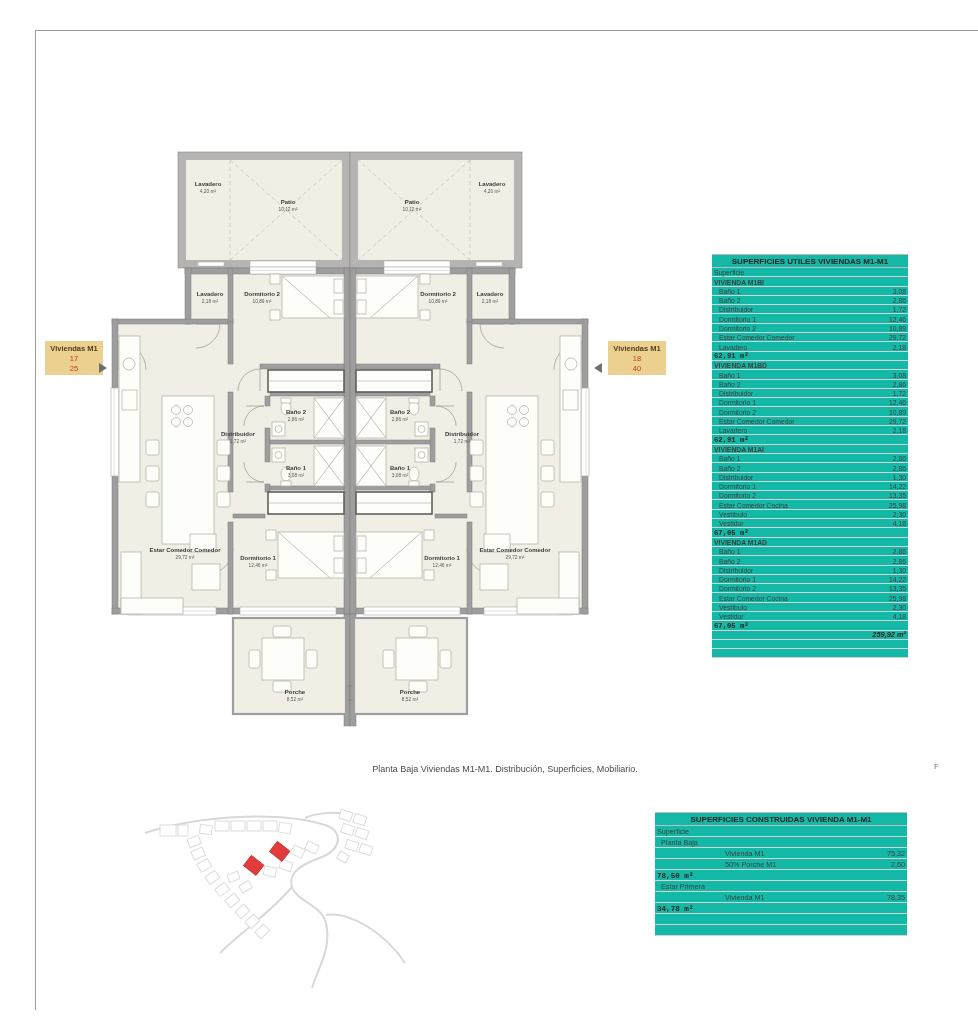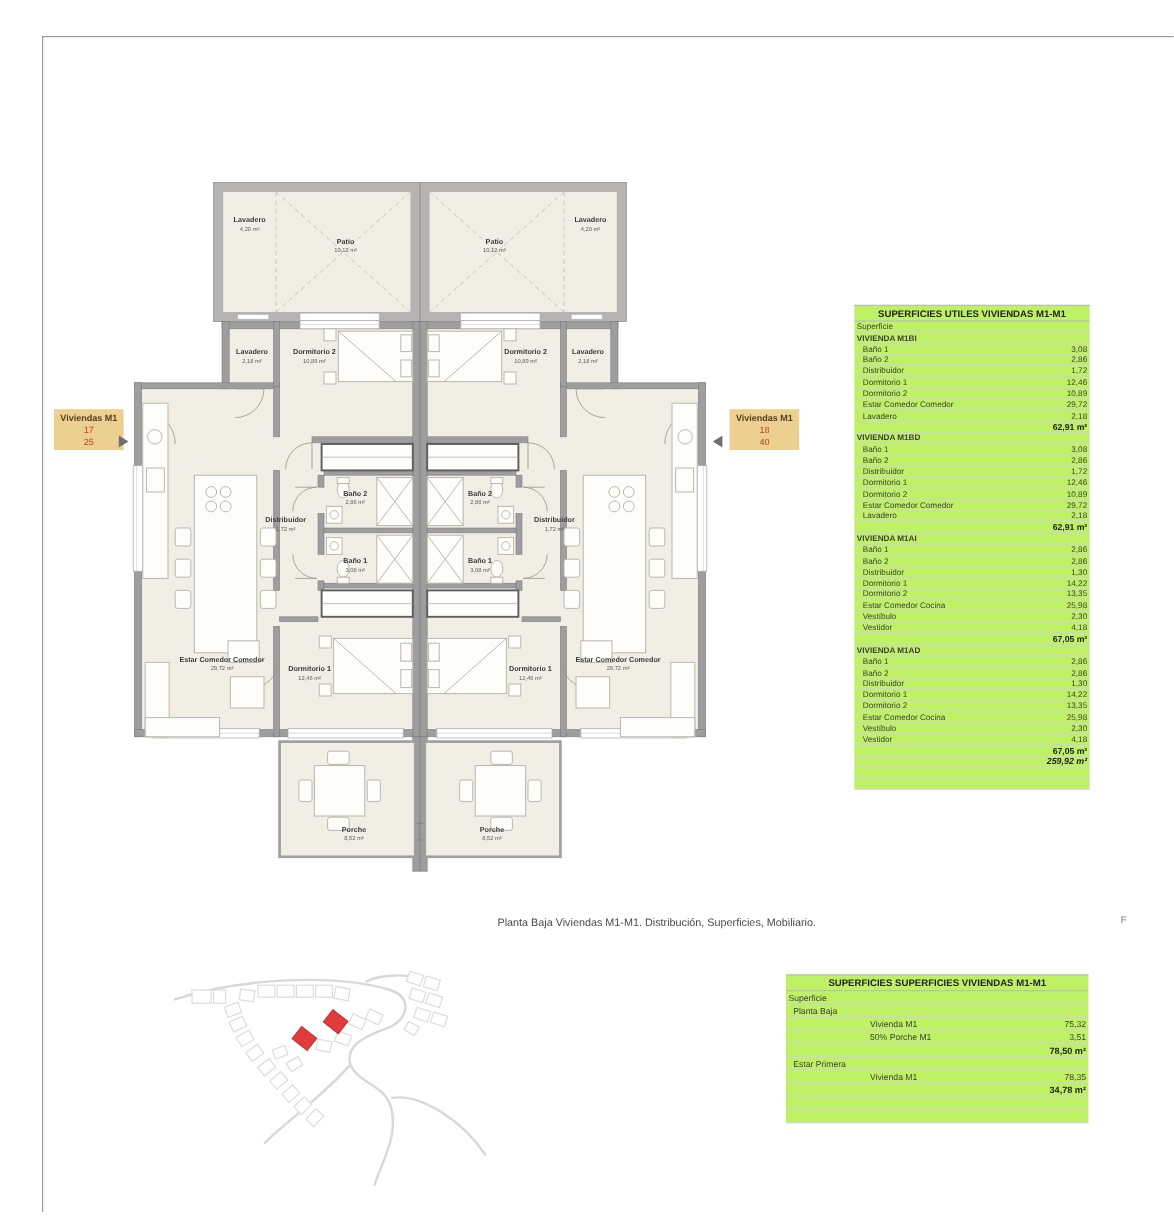--- a/index.html
+++ b/index.html
@@ -16,34 +16,34 @@
 
   
   .tag{position:absolute;width:58px;padding:3px 0 2px;background:#ecd08f;text-align:center;line-height:1.3;}
   .tag .tag-title{font-weight:bold;font-size:7.5px;color:#53401c;}
   .tag .tag-num{font-size:7.5px;color:#c23b2e;}
   .tag-arrow{position:absolute;width:0;height:0;border-top:5px solid transparent;border-bottom:5px solid transparent;}
   .arrow-right{border-left:8px solid #6f6f6f;}
   .arrow-left{border-right:8px solid #6f6f6f;}
 
   
-  #caption{position:absolute;left:330px;top:763px;width:350px;text-align:right;font-size:9px;color:#4a4a4a;line-height:1.5;}
+  #caption{position:absolute;left:330px;top:763px;width:350px;text-align:center;font-size:9px;color:#4a4a4a;line-height:1.5;}
   #edge-letter{position:absolute;left:934px;top:762px;font-size:8px;color:#777;}
 
   
-  .tbl{position:absolute;background:#bef264;}
+  .tbl{position:absolute;background:#14b8a6;}
   .tbl .t-title{font-weight:bold;font-size:8px;color:#222;text-align:center;border-top:1px solid #bdbdbd;border-bottom:1px solid #bdbdbd;padding:1.5px 0;}
   .tbl .t-row{display:flex;justify-content:space-between;align-items:flex-end;border-bottom:1px solid #d2d2d2;font-size:6.8px;color:#3d3d3d;padding:0 2px;}
   #tbl-utiles .t-row{height:8.3px;}
   #tbl-construidas .t-row{height:10px;font-size:7.2px;}
   .tbl .t-row .lab{padding-left:5px;}
   .tbl .t-row.head .lab{padding-left:0;}
   .tbl .t-row.head{}
   .tbl .t-row.group .lab{padding-left:0;font-weight:bold;}
-  .tbl .t-row.subtotal{justify-content:flex-end;font-weight:bold;font-size:7.2px;color:#222;}
+  .tbl .t-row.subtotal{justify-content:flex-start;font-weight:bold;font-size:7.2px;color:#222;font-family:Liberation Mono, monospace;}
   .tbl .t-row.total{justify-content:flex-end;font-weight:bold;font-size:7.4px;color:#222;font-style:italic;}
   .tbl .t-row.blank{height:8px;}
   #tbl-construidas .t-row.section .lab{padding-left:4px;}
   #tbl-construidas .t-row .lab.indent{padding-left:68px;}
   #tbl-construidas .t-row.subtotal{font-size:7.6px;}
 
   
   #siteplan{position:absolute;left:140px;top:803px;width:300px;height:190px;}
 </style>
 </head>
@@ -460,36 +460,36 @@
       <div class="t-row blank">
         <span class="lab"></span>
       </div>
       <div class="t-row blank">
         <span class="lab"></span>
       </div>
     </div>
 </div>
 
 <div class="tbl" id="tbl-construidas" style="left:655px;top:812px;width:252px">
-  <div class="t-title">SUPERFICIES SUPERFICIES VIVIENDAS M1-M1</div>
+  <div class="t-title">SUPERFICIES CONSTRUIDAS VIVIENDA M1-M1</div>
   <div class="t-row head">
       <span class="lab">Superficie</span>
     </div>
   <div id="construidas-rows">
       <div class="t-row section">
         <span class="lab">Planta Baja</span>
         <span class="val"></span>
       </div>
       <div class="t-row ">
         <span class="lab indent">Vivienda M1</span>
         <span class="val">75,32</span>
       </div>
       <div class="t-row ">
         <span class="lab indent">50% Porche M1</span>
-        <span class="val">3,51</span>
+        <span class="val">2,60</span>
       </div>
       <div class="t-row subtotal">
         <span class="val">78,50 m²</span>
       </div>
       <div class="t-row section">
         <span class="lab">Estar Primera</span>
         <span class="val"></span>
       </div>
       <div class="t-row ">
         <span class="lab indent">Vivienda M1</span>

